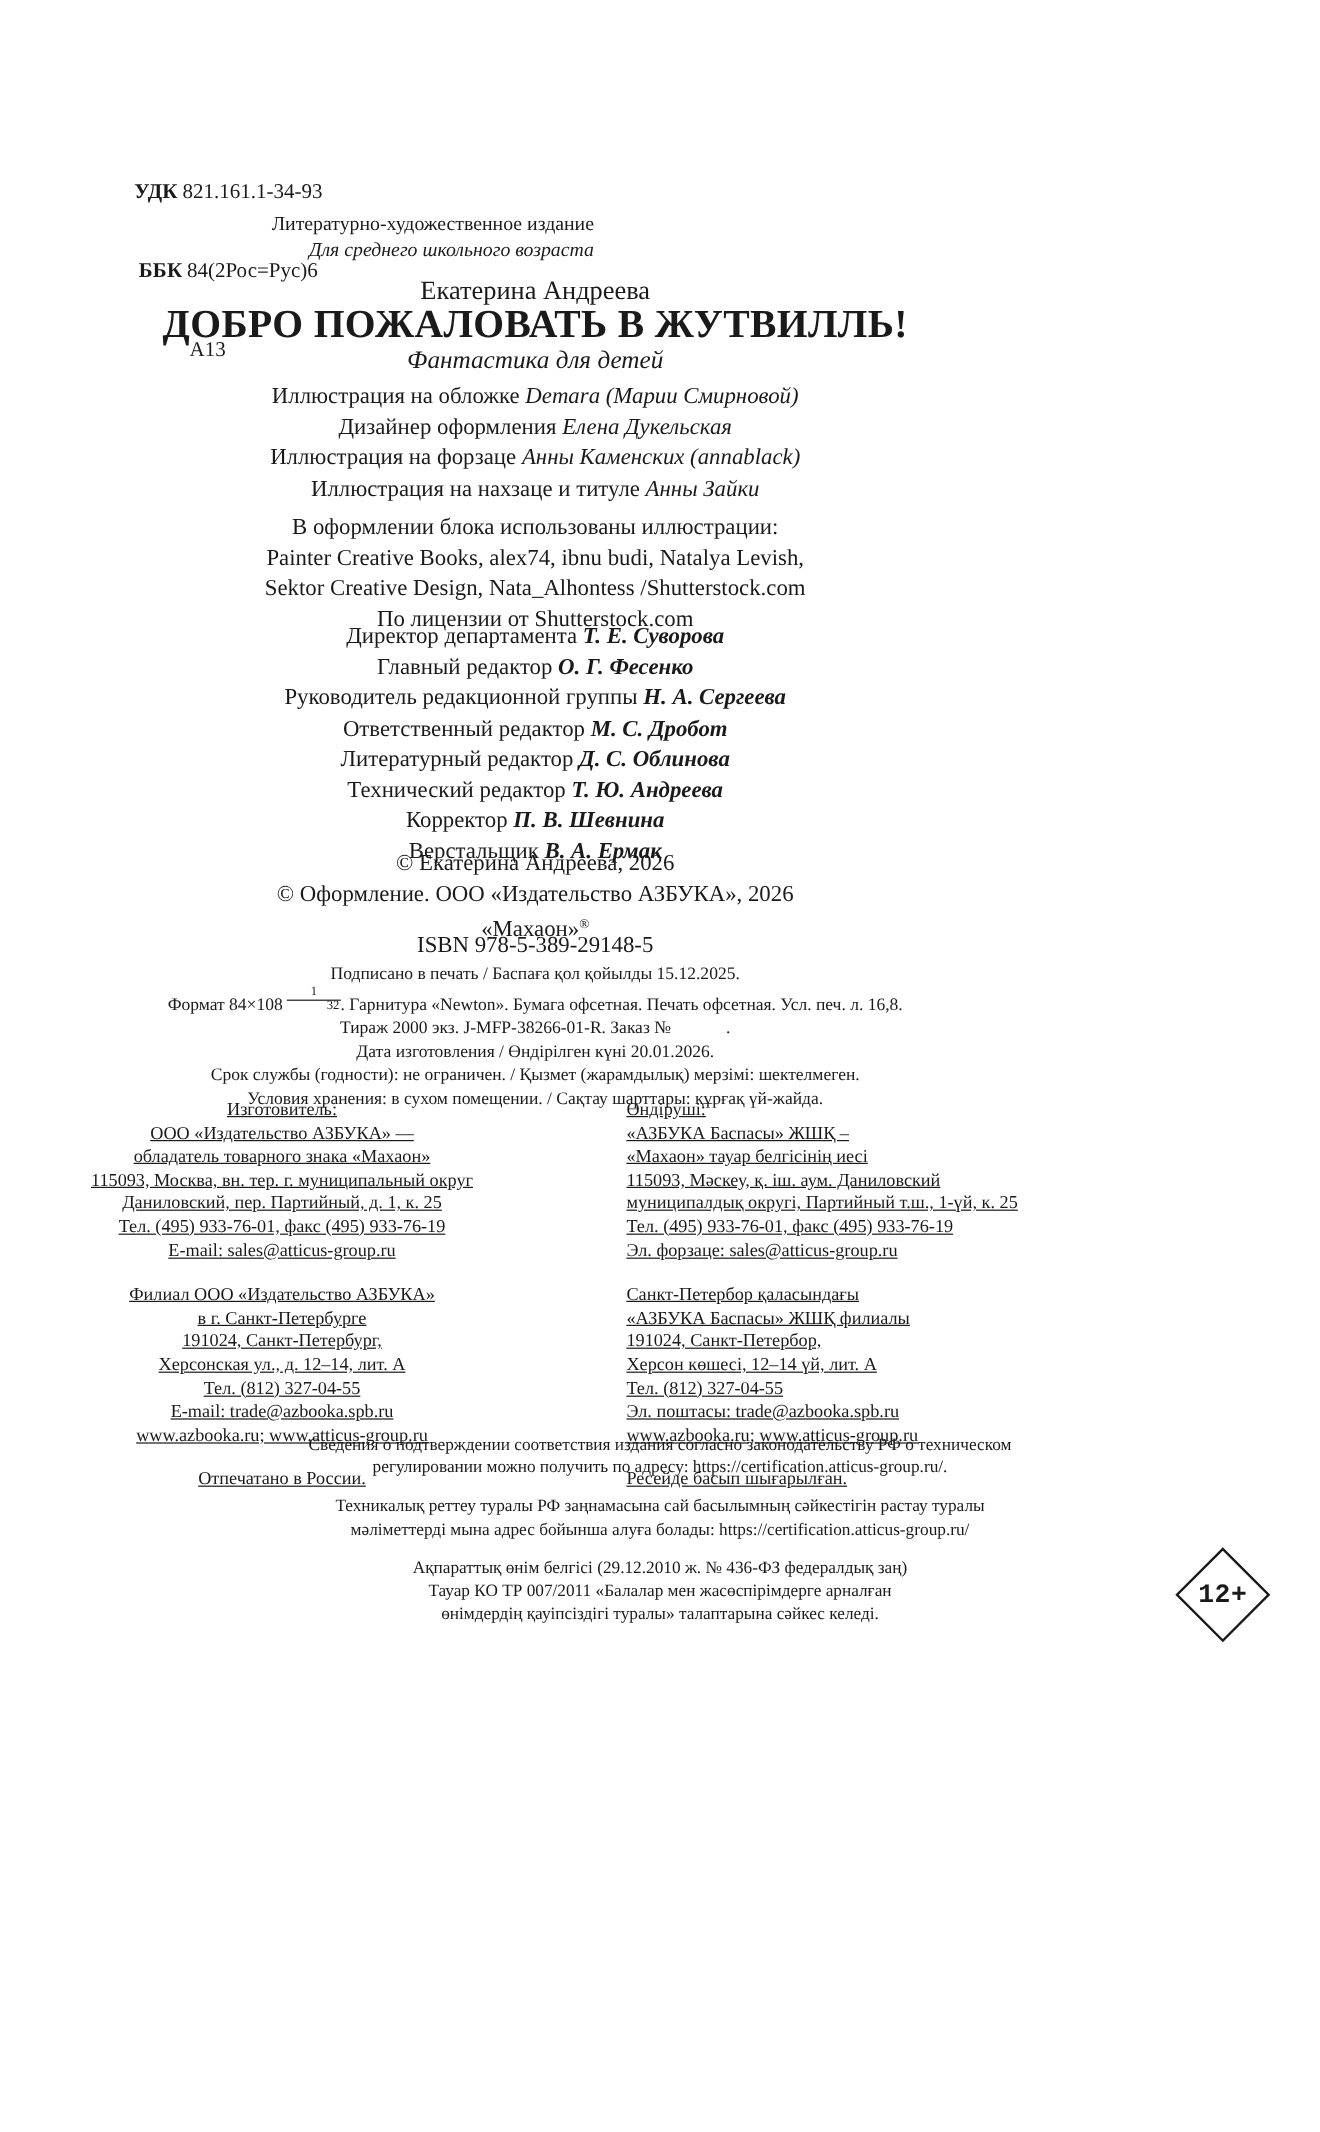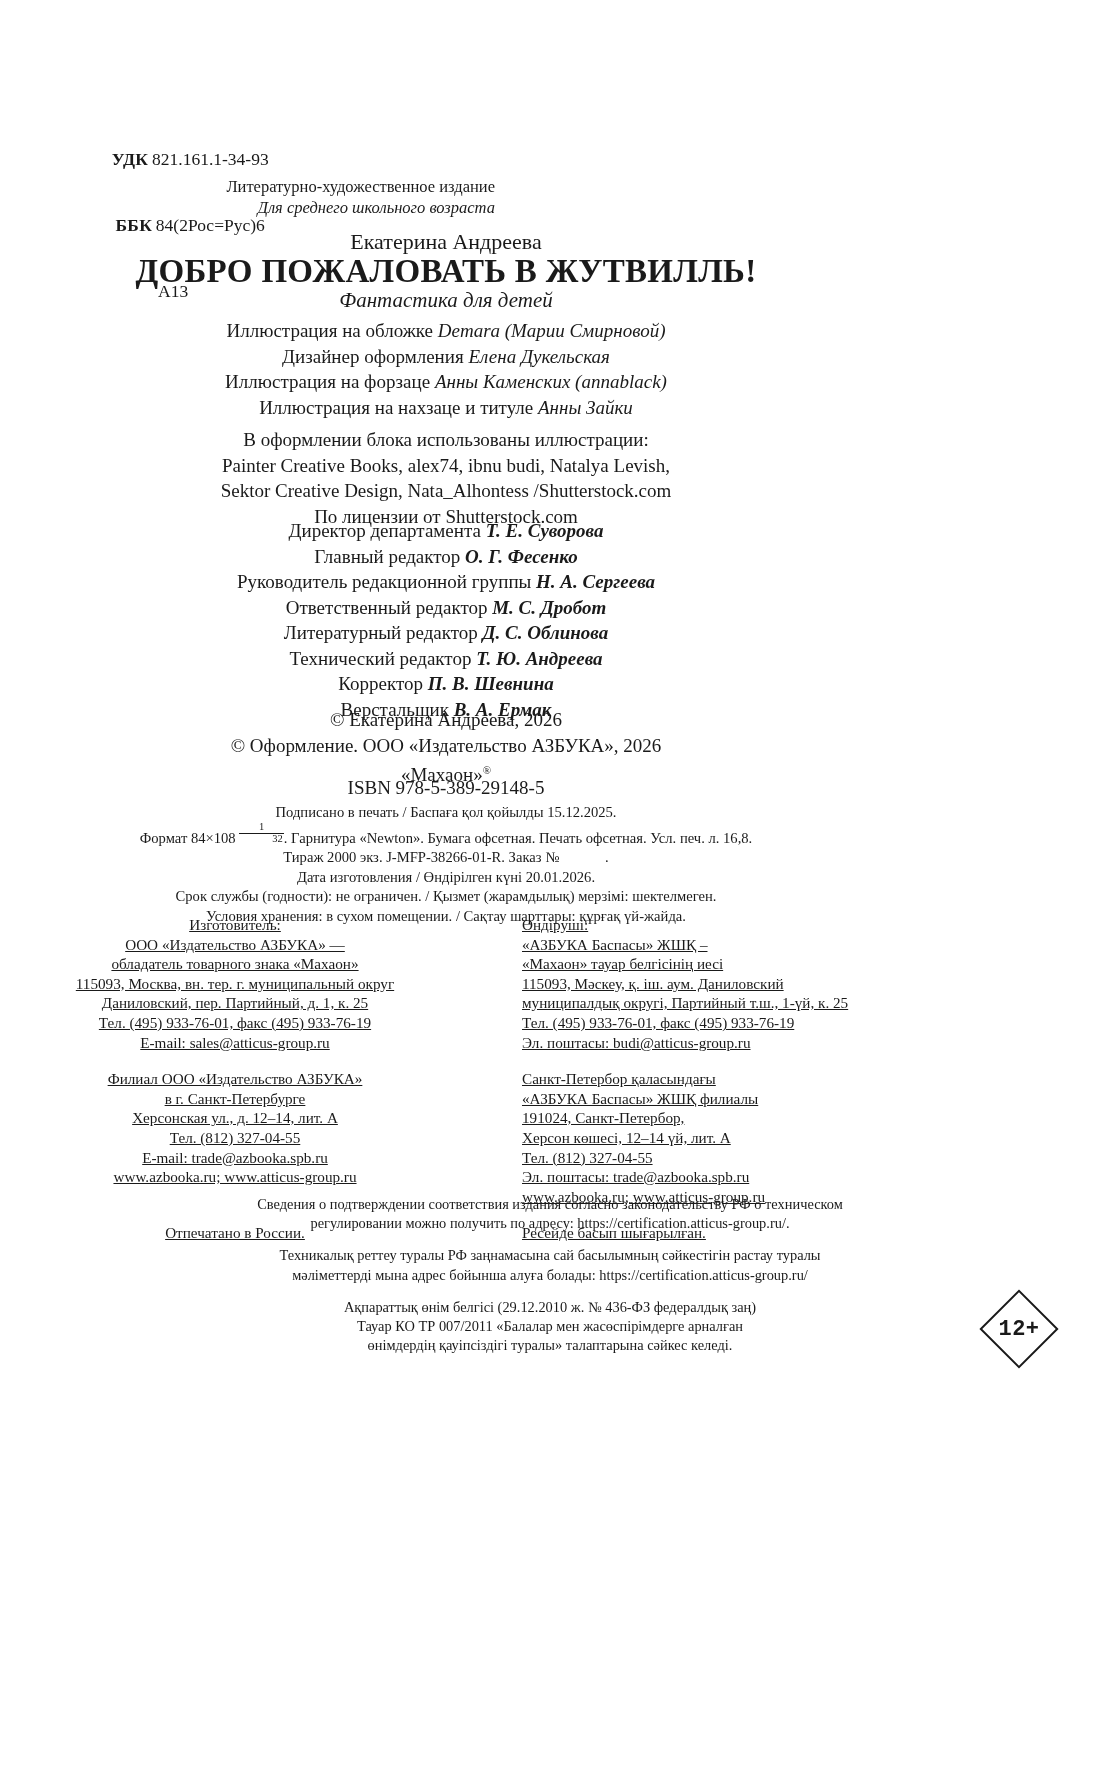--- a/index.html
+++ b/index.html
@@ -284,28 +284,29 @@
         <div>Даниловский, пер. Партийный, д. 1, к. 25</div>
         <div>Тел. (495) 933-76-01, факс (495) 933-76-19</div>
         <div>E-mail: sales@atticus-group.ru</div>
       </div>
       <div class="c-right">
         <div>«АЗБУКА Баспасы» ЖШҚ –</div>
         <div>«Махаон» тауар белгісінің иесі</div>
         <div>115093, Мәскеу, қ. іш. аум. Даниловский</div>
         <div>муниципалдық округі, Партийный т.ш., 1-үй, к. 25</div>
         <div>Тел. (495) 933-76-01, факс (495) 933-76-19</div>
-        <div>Эл. поштасы: budi@atticus-group.ru</div>
+        <div>Эл. форзаце: sales@atticus-group.ru</div>
       </div>
     </div>
 
     <div class="grp gap-top">
       <div class="c-left">
         <div>Филиал ООО «Издательство АЗБУКА»</div>
         <div>в г. Санкт-Петербурге</div>
+        <div>191024, Санкт-Петербург,</div>
         <div>Херсонская ул., д. 12–14, лит. А</div>
         <div>Тел. (812) 327-04-55</div>
         <div>E-mail: trade@azbooka.spb.ru</div>
         <div>www.azbooka.ru; www.atticus-group.ru</div>
       </div>
       <div class="c-right">
         <div>Санкт-Петербор қаласындағы</div>
         <div>«АЗБУКА Баспасы» ЖШҚ филиалы</div>
         <div>191024, Санкт-Петербор,</div>
         <div>Херсон көшесі, 12–14 үй, лит. А</div>

